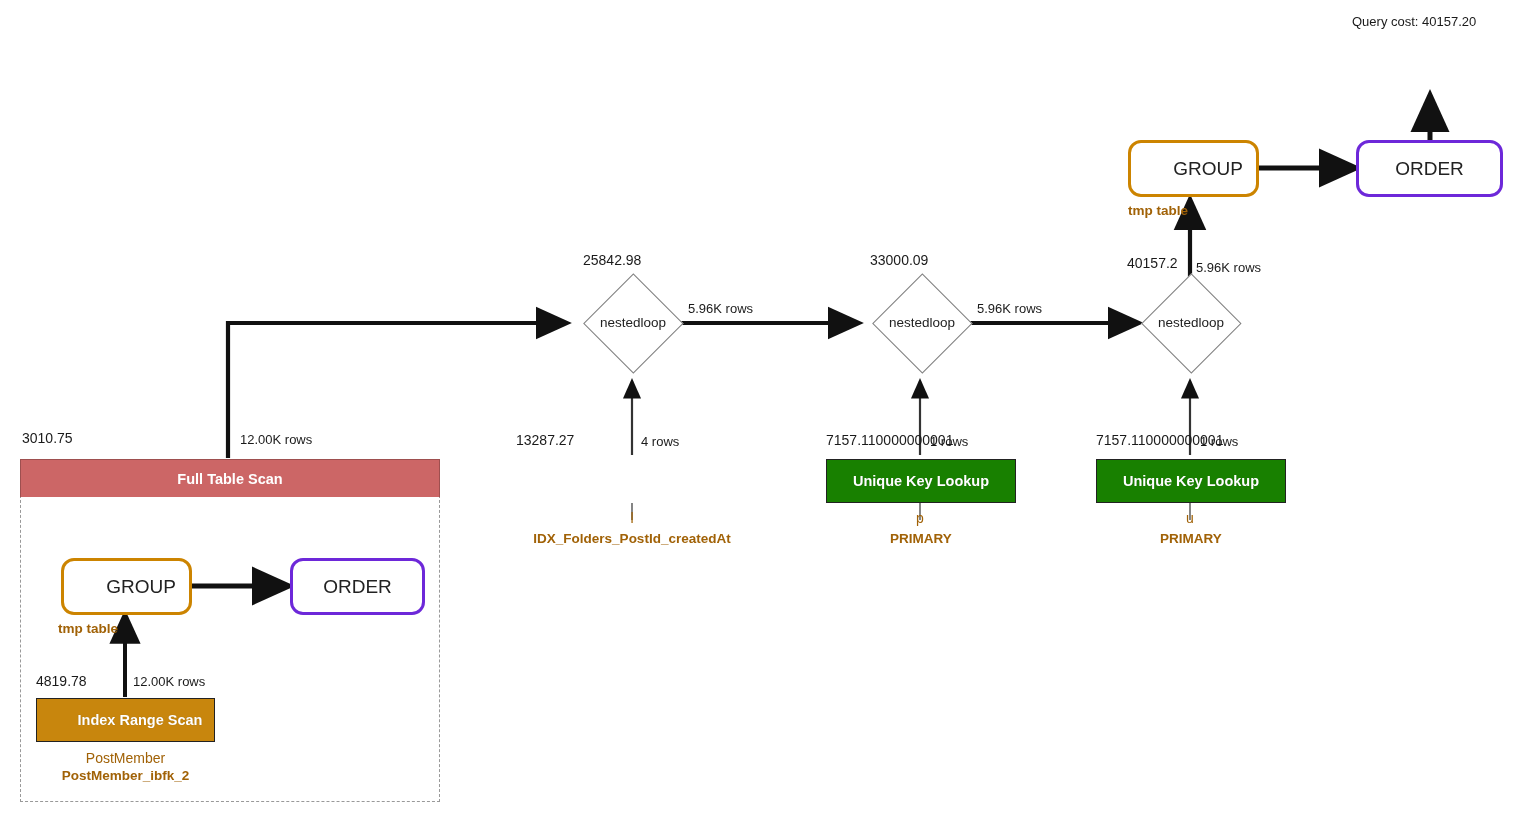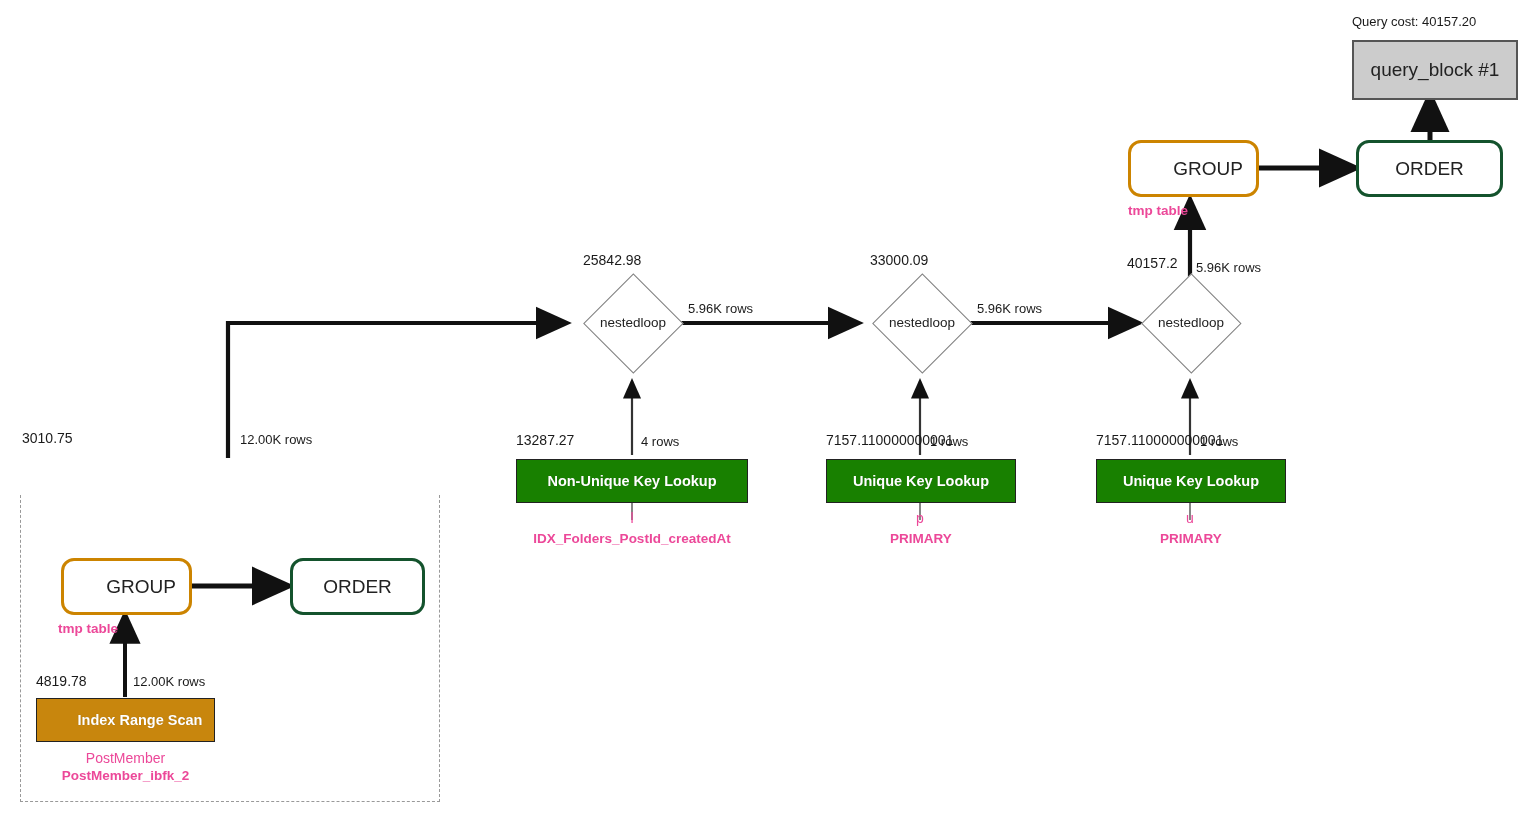--- a/index.html
+++ b/index.html
@@ -15,21 +15,21 @@
   svg.wires{position:absolute;left:0;top:0;width:1529px;height:818px;pointer-events:none;}
 
   
   .cost{
     position:absolute;font-size:14px;color:#1a1a1a;white-space:nowrap;
   }
   .rows{
     position:absolute;font-size:13px;color:#1a1a1a;white-space:nowrap;
   }
   .caption{
-    position:absolute;font-size:14px;color:#ec4899;white-space:nowrap;text-align:center;
+    position:absolute;font-size:14px;color:#a16207;white-space:nowrap;text-align:center;
   }
   .caption.bold{font-weight:bold;font-size:13.5px;}
 
   
   .qblock{
     position:absolute;
     background:#cccccc;
     border:2px solid #555555;
     display:flex;align-items:center;justify-content:center;
     font-size:19px;color:#222222;
@@ -41,21 +41,21 @@
   
   .rnode{
     position:absolute;
     background:#ffffff;
     border-radius:13px;
     display:flex;align-items:center;justify-content:center;
     font-size:19px;color:#222222;
     box-sizing:border-box;
   }
   .rnode.group{border:3px solid #cc8400;padding-left:29px;}
-  .rnode.order{border:3px solid #14532d;}
+  .rnode.order{border:3px solid #6d28d9;}
 
   
   .diamond{
     position:absolute;
     width:100px;height:100px;
   }
   .diamond .shape{
     position:absolute;left:0;top:0;width:70.7px;height:70.7px;
     margin-left:14.6px;margin-top:14.6px;
     background:#ffffff;
@@ -143,23 +143,20 @@
     <path d="M125,697 L125,615" stroke="#111111" stroke-width="4" fill="none" marker-end="url(#ahThick)"></path>
 
     <path d="M192,586 L288,586" stroke="#111111" stroke-width="5" fill="none" marker-end="url(#ahThick)"></path>
 
     <path d="M632,503 L632,520" stroke="#666666" stroke-width="1.6" fill="none"></path>
     <path d="M920,503 L920,520" stroke="#666666" stroke-width="1.6" fill="none"></path>
     <path d="M1190,503 L1190,520" stroke="#666666" stroke-width="1.6" fill="none"></path>
   </svg>
 
   <div class="qcost" style="left:1352px;top:14px;text-align:center;">Query cost: 40157.20</div>
-  <div class="qblock" style="left:1352px;top:40px;width:162px;height:56px;">
-    <span>query_block #1</span>
-  </div>
 
   <div class="rnode group" style="left:1128px;top:140px;width:131px;height:57px;">
     <span>GROUP</span>
   </div>
   <div class="caption bold" style="left:1128px;top:203px;width:85px;text-align:left;">tmp table</div>
 
   <div class="rnode order" style="left:1356px;top:140px;width:147px;height:57px;">
     <span>ORDER</span>
   </div>
 
@@ -191,20 +188,23 @@
     </div>
   </div>
   <div class="cost" style="left:1127px;top:255px;">40157.2</div>
   <div class="rows" style="left:1196px;top:260px;">5.96K rows</div>
 
   <div class="matbox" style="left:20px;top:495px;width:420px;height:307px;"></div>
 
   <div class="cost" style="left:22px;top:430px;">3010.75</div>
   <div class="rows" style="left:240px;top:432px;">12.00K rows</div>
   <div class="tablebox" style="left:20px;top:459px;width:420px;">
+    <div class="hdr">
+      <span>Full Table Scan</span>
+    </div>
   </div>
 
   <div class="rnode group" style="left:61px;top:558px;width:131px;height:57px;">
     <span>GROUP</span>
   </div>
   <div class="caption bold" style="left:58px;top:621px;width:85px;text-align:left;">tmp table</div>
 
   <div class="rnode order" style="left:290px;top:558px;width:135px;height:57px;">
     <span>ORDER</span>
   </div>
@@ -212,23 +212,20 @@
   <div class="cost" style="left:36px;top:673px;">4819.78</div>
   <div class="rows" style="left:133px;top:674px;">12.00K rows</div>
   <div class="opbox amber" style="left:36px;top:698px;width:179px;height:44px;padding-left:29px;">
     <span>Index Range Scan</span>
   </div>
   <div class="caption" style="left:36px;top:750px;width:179px;">PostMember</div>
   <div class="caption bold" style="left:26px;top:768px;width:199px;">PostMember_ibfk_2</div>
 
   <div class="cost" style="left:516px;top:432px;">13287.27</div>
   <div class="rows" style="left:641px;top:434px;">4 rows</div>
-  <div class="opbox green" style="left:516px;top:459px;width:232px;height:44px;">
-    <span>Non-Unique Key Lookup</span>
-  </div>
   <div class="caption" style="left:592px;top:510px;width:80px;">l</div>
   <div class="caption bold" style="left:512px;top:531px;width:240px;">IDX_Folders_PostId_createdAt</div>
 
   <div class="cost" style="left:826px;top:432px;">7157.110000000001</div>
   <div class="rows" style="left:930px;top:434px;">1 rows</div>
   <div class="opbox green" style="left:826px;top:459px;width:190px;height:44px;">
     <span>Unique Key Lookup</span>
   </div>
   <div class="caption" style="left:880px;top:510px;width:80px;">p</div>
   <div class="caption bold" style="left:856px;top:531px;width:130px;">PRIMARY</div>

